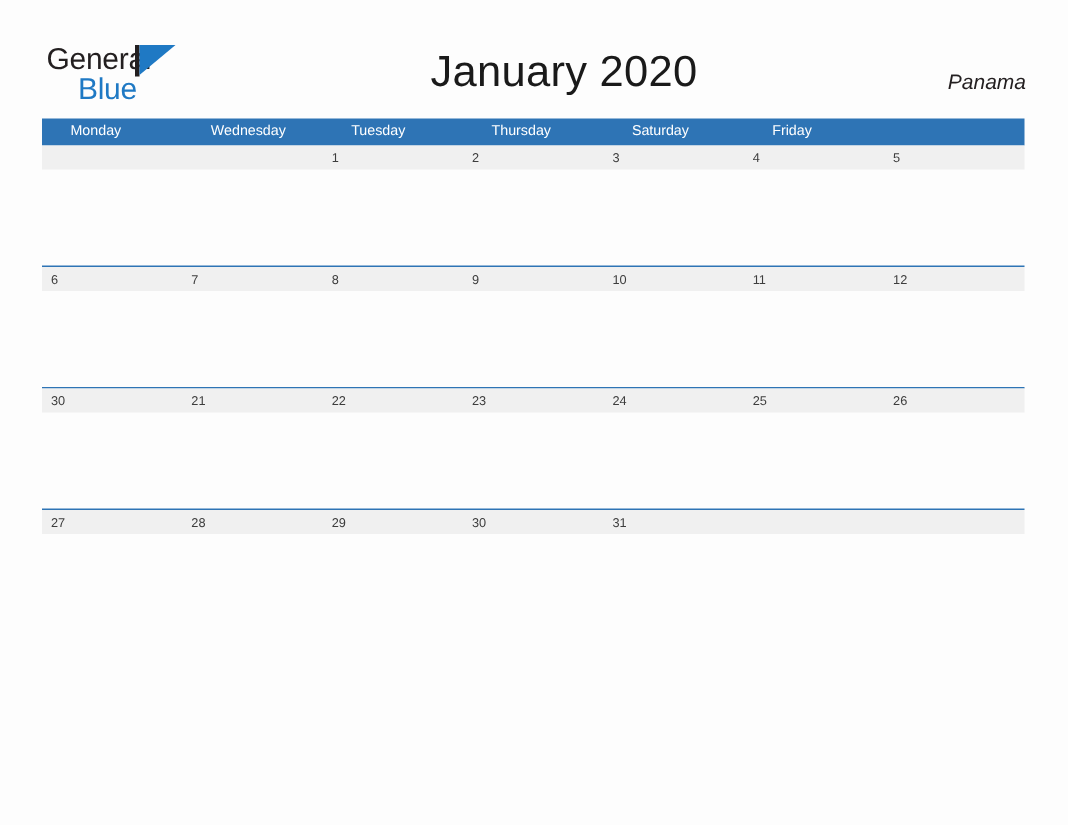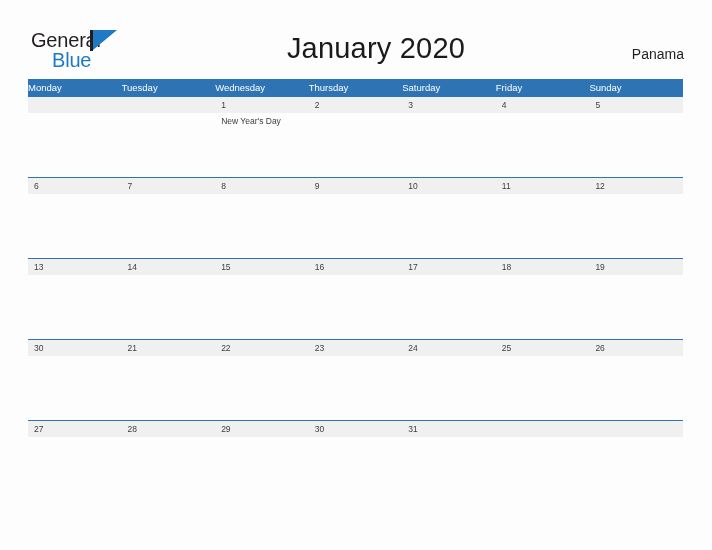--- a/index.html
+++ b/index.html
@@ -85,41 +85,42 @@
 
   .cal-region {
     position: absolute;
     right: 28px;
     top: 45px;
     font-size: 14px;
     line-height: 18px;
     color: #231f20;
     text-align: right;
     white-space: nowrap;
+    font-style: italic;
   }
 
   
   .calendar {
     position: absolute;
     left: 28px;
     top: 79px;
     width: 655px;
   }
 
   .weekday-row {
     display: flex;
     width: 655px;
     height: 17px;
     background: #2e74b5;
   }
   .weekday-cell {
     width: 93.57px;
     height: 15px;
     box-sizing: border-box;
-    padding-left: 0;
+    padding-left: 19px;
     color: #ffffff;
     font-size: 9.5px;
     line-height: 17px;
     white-space: nowrap;
     overflow: hidden;
   }
 
   .week-row {
     width: 655px;
     height: 81px;
@@ -180,81 +181,59 @@
   <div class="cal-title">January 2020</div>
 
   <div class="cal-region">Panama</div>
 
 </div>
 
 <div class="calendar">
 
   <div class="weekday-row">
     <div class="weekday-cell">Monday</div>
+    <div class="weekday-cell">Wednesday</div>
     <div class="weekday-cell">Tuesday</div>
-    <div class="weekday-cell">Wednesday</div>
     <div class="weekday-cell">Thursday</div>
     <div class="weekday-cell">Saturday</div>
     <div class="weekday-cell">Friday</div>
-    <div class="weekday-cell">Sunday</div>
   </div>
 
   <div class="week-row">
     <div class="day-band">
       <div class="day-num-cell"></div>
       <div class="day-num-cell"></div>
       <div class="day-num-cell">1</div>
       <div class="day-num-cell">2</div>
       <div class="day-num-cell">3</div>
       <div class="day-num-cell">4</div>
       <div class="day-num-cell">5</div>
     </div>
     <div class="day-body">
       <div class="day-event-cell"></div>
       <div class="day-event-cell"></div>
-      <div class="day-event-cell">New Year's Day</div>
       <div class="day-event-cell"></div>
       <div class="day-event-cell"></div>
       <div class="day-event-cell"></div>
       <div class="day-event-cell"></div>
     </div>
   </div>
 
   <div class="week-row">
     <div class="day-band">
       <div class="day-num-cell">6</div>
       <div class="day-num-cell">7</div>
       <div class="day-num-cell">8</div>
       <div class="day-num-cell">9</div>
       <div class="day-num-cell">10</div>
       <div class="day-num-cell">11</div>
       <div class="day-num-cell">12</div>
     </div>
   </div>
 
-  <div class="week-row">
-    <div class="day-band">
-      <div class="day-num-cell">13</div>
-      <div class="day-num-cell">14</div>
-      <div class="day-num-cell">15</div>
-      <div class="day-num-cell">16</div>
-      <div class="day-num-cell">17</div>
-      <div class="day-num-cell">18</div>
-      <div class="day-num-cell">19</div>
-    </div>
-    <div class="day-body">
-      <div class="day-event-cell"></div>
-      <div class="day-event-cell"></div>
-      <div class="day-event-cell"></div>
-      <div class="day-event-cell"></div>
-      <div class="day-event-cell"></div>
-      <div class="day-event-cell"></div>
-      <div class="day-event-cell"></div>
-    </div>
-  </div>
 
   <div class="week-row">
     <div class="day-band">
       <div class="day-num-cell">30</div>
       <div class="day-num-cell">21</div>
       <div class="day-num-cell">22</div>
       <div class="day-num-cell">23</div>
       <div class="day-num-cell">24</div>
       <div class="day-num-cell">25</div>
       <div class="day-num-cell">26</div>

